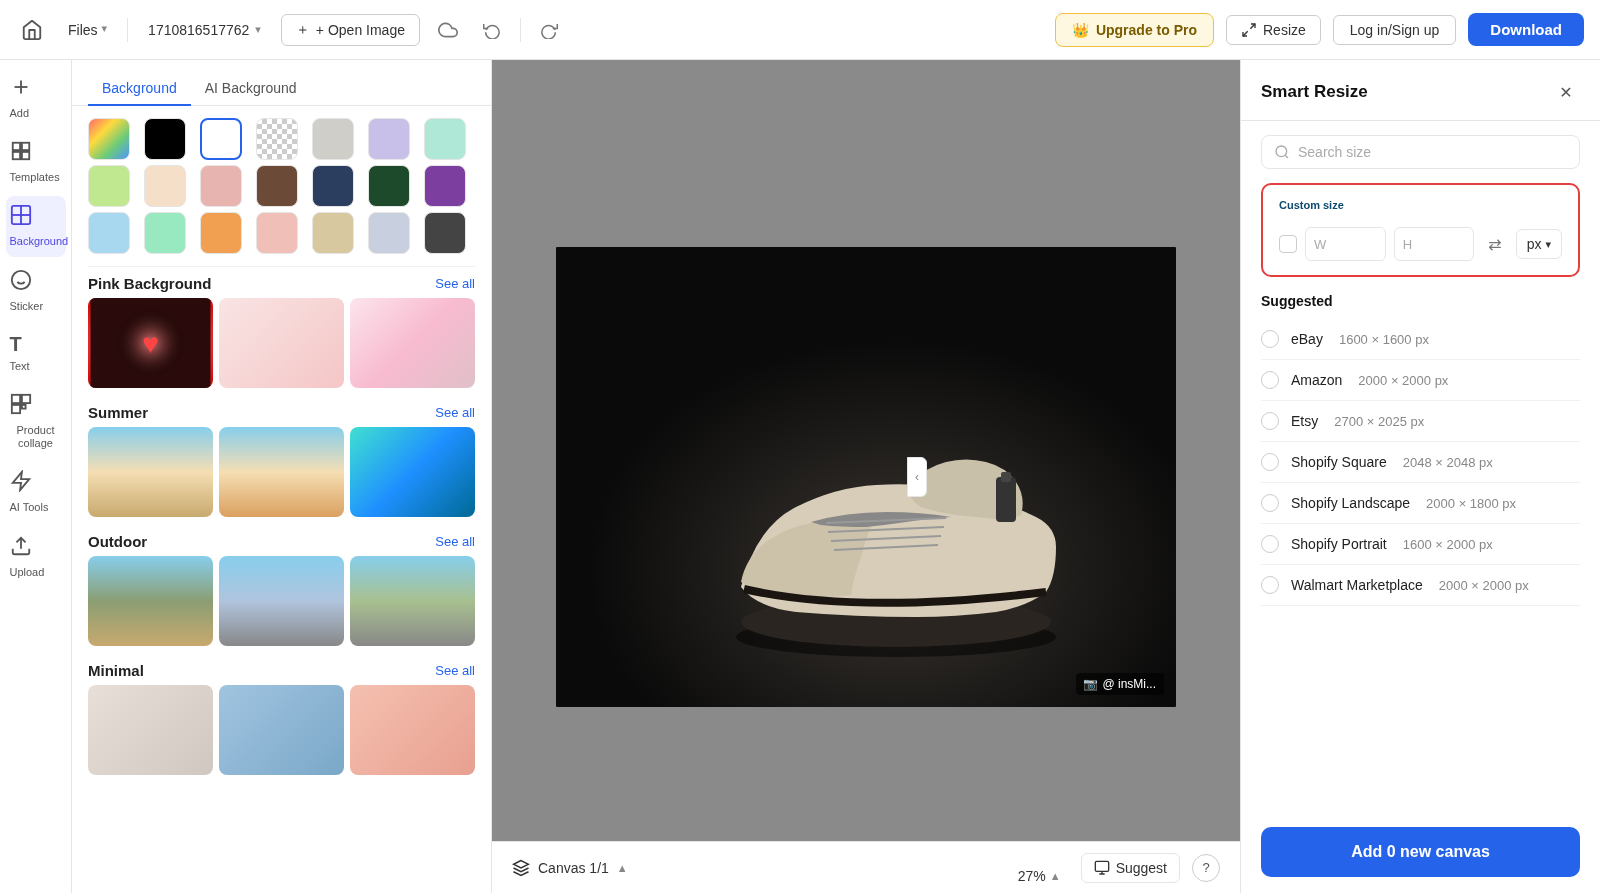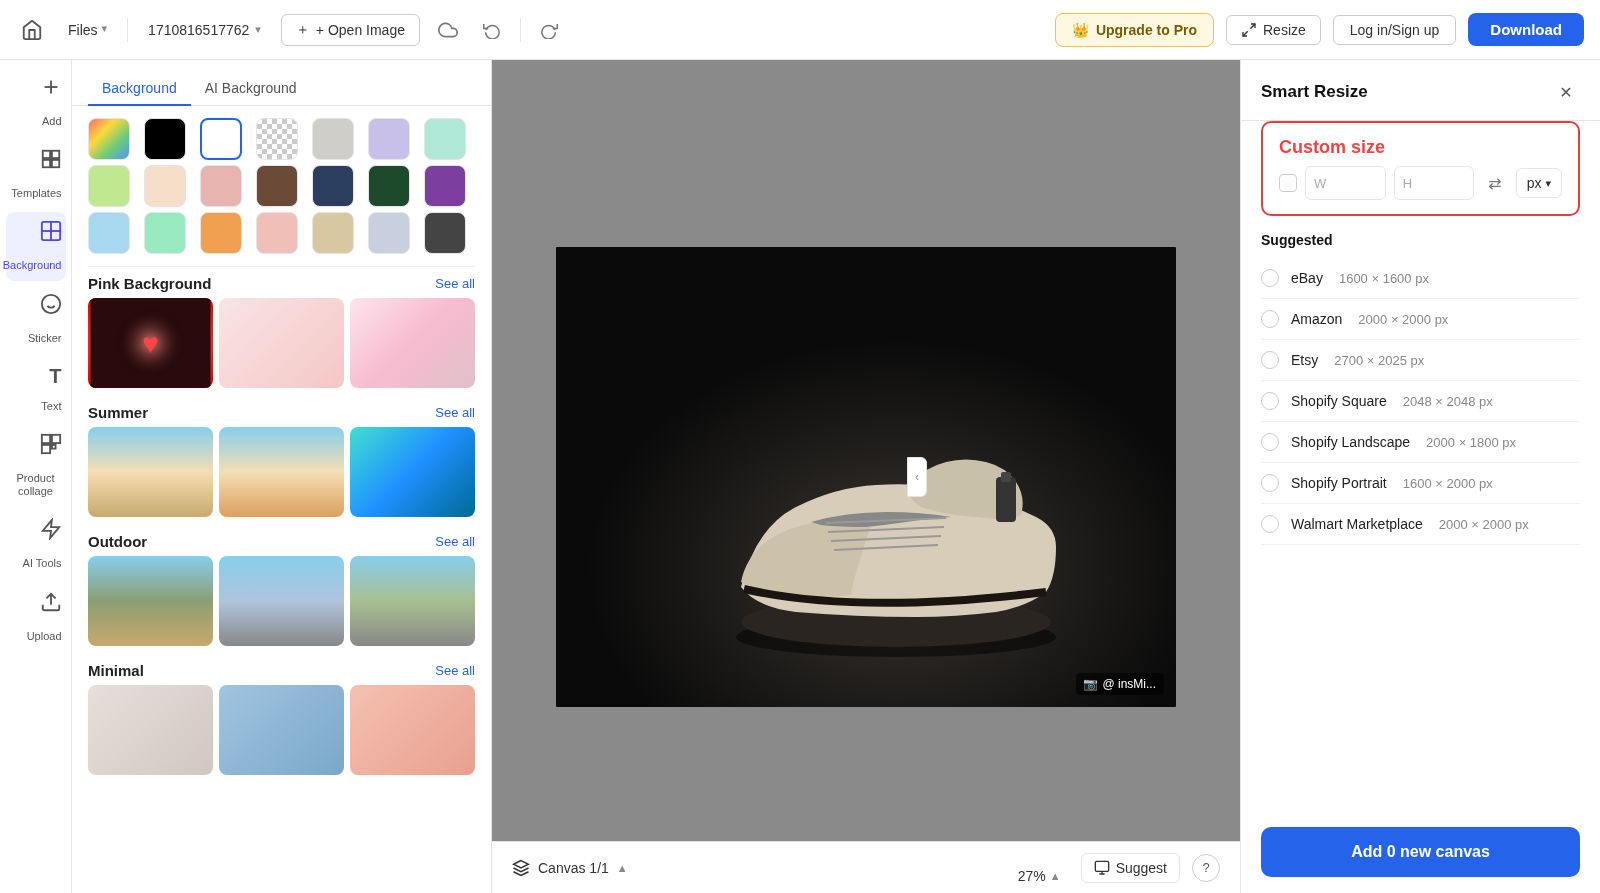--- a/index.html
+++ b/index.html
@@ -69,25 +69,25 @@
       flex-direction: column;
       align-items: center;
       padding-top: 8px;
       gap: 4px;
       flex-shrink: 0;
     }
     .sidebar-item {
       width: 60px;
       display: flex;
       flex-direction: column;
-      align-items: flex-end;
+      align-items: flex-start;
       padding: 8px 4px;
       border-radius: 8px;
       cursor: pointer;
-      gap: 12px;
+      gap: 4px;
     }
     .sidebar-item.active { background: #eef0ff; }
     .sidebar-item .icon { font-size: 20px; color: #555; }
     .sidebar-item.active .icon { color: #4f46e5; }
     .sidebar-item .label { font-size: 11px; color: #555; text-align: center; line-height: 1.2; }
     .sidebar-item.active .label { color: #4f46e5; }
 
     
     .left-panel {
       width: 420px;
@@ -304,21 +304,21 @@
     }
     .sr-search input::placeholder { color: #aaa; }
 
     
     .custom-size-box {
       margin: 0 20px 16px;
       border: 2px solid #e53e3e;
       border-radius: 10px;
       padding: 14px 16px;
     }
-    .custom-size-label { font-size: 18px; font-weight: 600; color: #ef4444; margin-bottom: 8px; }
+    .custom-size-label { font-size: 11px; font-weight: 600; color: #0c4a6e; margin-bottom: 16px; }
     .custom-size-inputs {
       display: flex;
       align-items: center;
       gap: 8px;
     }
     .size-checkbox {
       width: 18px;
       height: 18px;
       border: 1.5px solid #ccc;
       border-radius: 4px;
@@ -753,20 +753,27 @@
 
   <div class="smart-resize-panel">
 
     <div class="sr-header">
       <span class="sr-title">Smart Resize</span>
       <div class="sr-close-btn">
         <span>✕</span>
       </div>
     </div>
 
+    <div class="sr-search">
+      <svg width="16" height="16" viewBox="0 0 24 24" fill="none" stroke="#aaa" stroke-width="2">
+        <circle cx="11" cy="11" r="8"></circle>
+          <line x1="21" y1="21" x2="16.65" y2="16.65"></line>
+      </svg>
+      <input type="text" placeholder="Search size" style="">
+    </div>
 
     <div class="custom-size-box">
       <div class="custom-size-label">Custom size</div>
       <div class="custom-size-inputs">
         <div class="size-checkbox"></div>
         <div class="size-input-group">
           <span class="size-input-label">W</span>
           <input type="text" class="size-input" value="" style="">
         </div>
         <div class="size-input-group">

